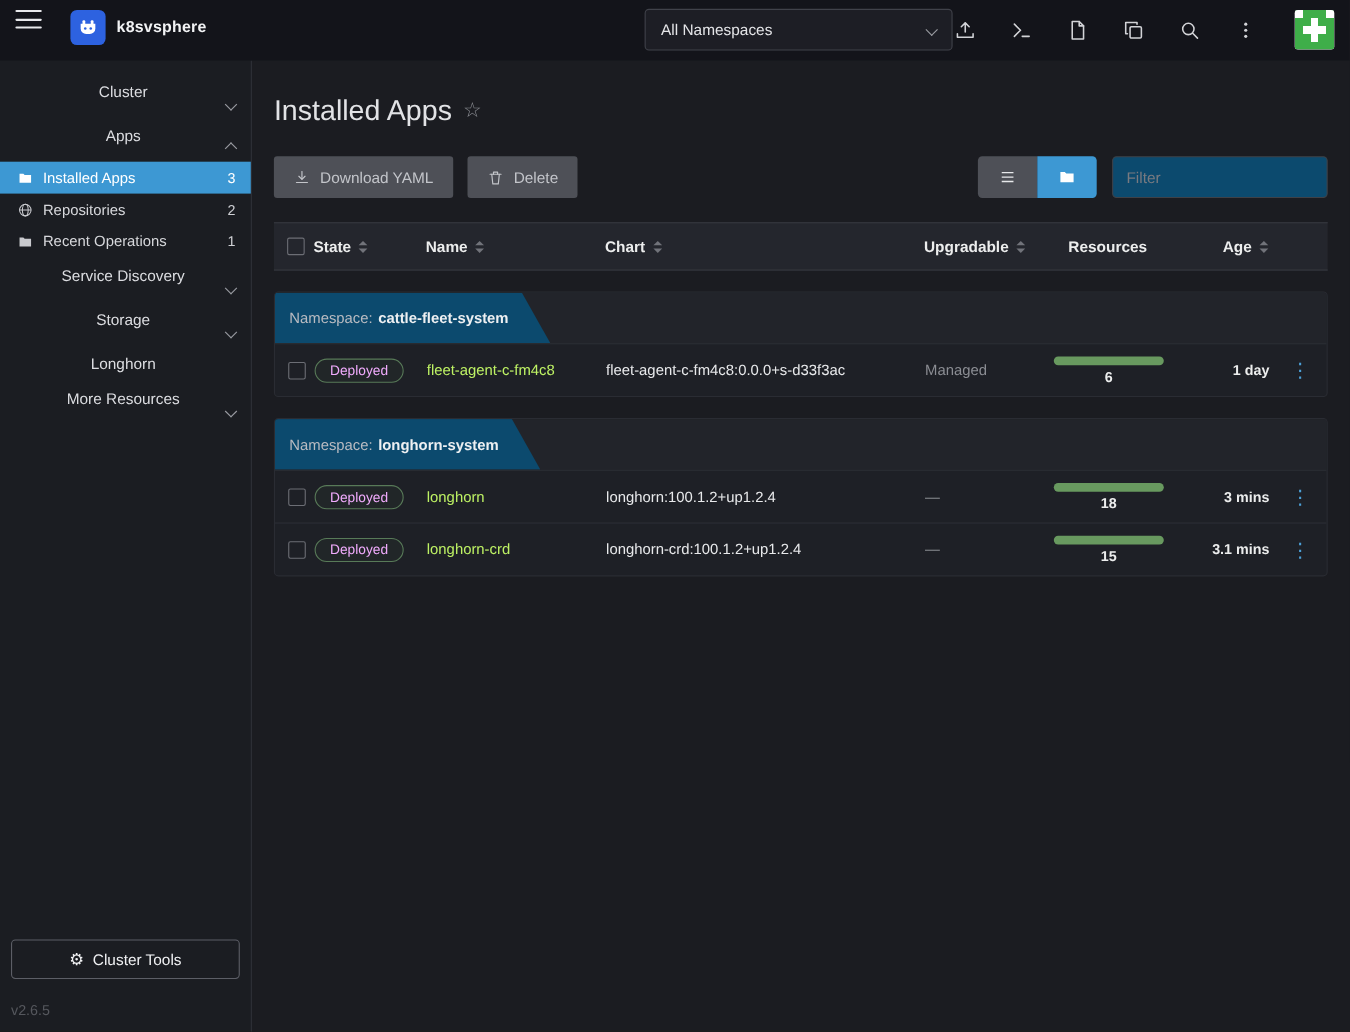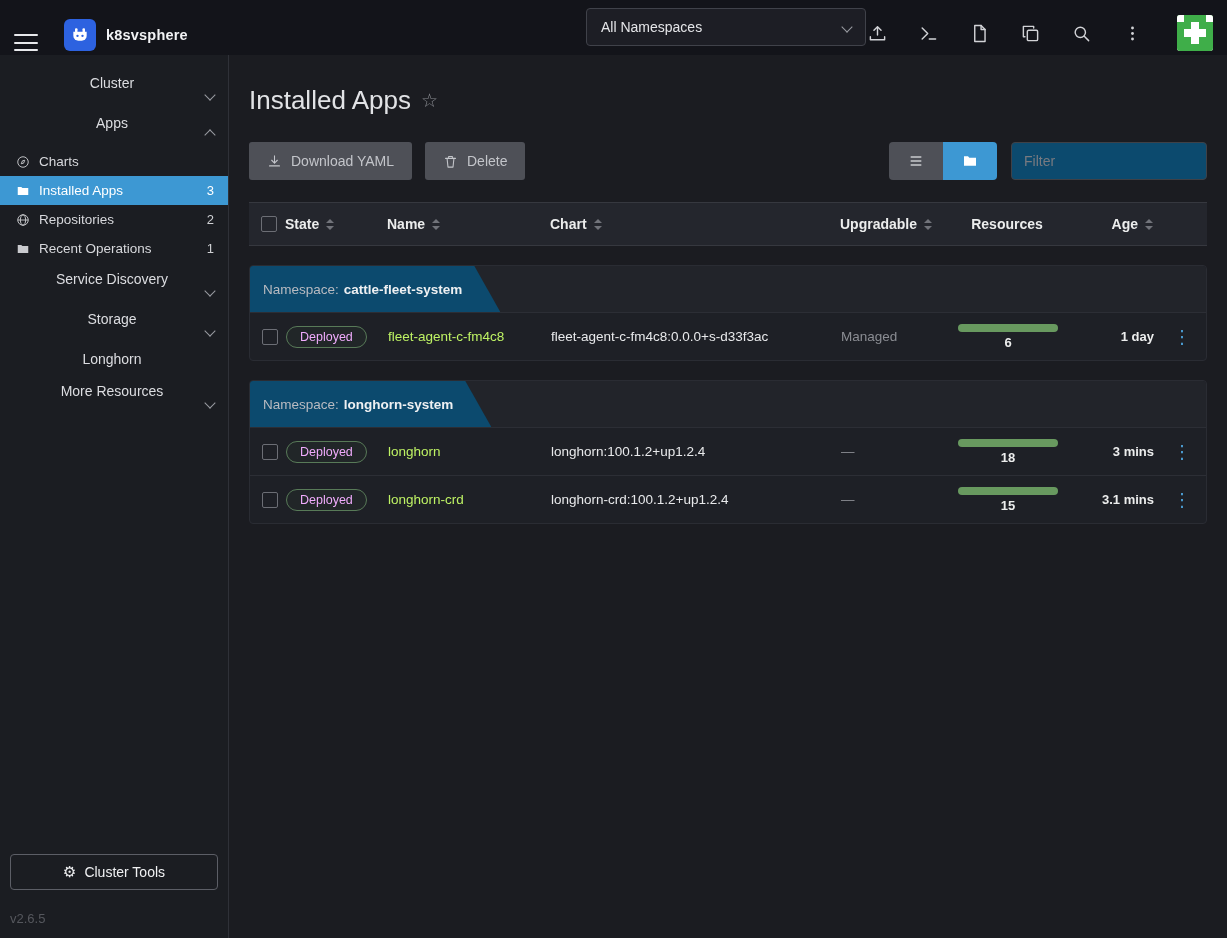--- a/index.html
+++ b/index.html
@@ -3,22 +3,22 @@
 <meta charset="utf-8">
 <style>
   * { margin:0; padding:0; box-sizing:border-box; }
   html,body { width:1227px; height:938px; overflow:hidden; }
   body {
     font-family:"Liberation Sans","DejaVu Sans",sans-serif;
     background:#1b1c21; color:#dcdde1; font-size:14px;
   }
   
   .topbar {
-    height:55px; background:#13141a; display:flex; align-items:flex-end;
-    padding:4px 14px; position:relative; z-index:5;
+    height:55px; background:#13141a; display:flex; align-items:flex-start;
+    padding:9px 14px; position:relative; z-index:5;
   }
   .hamburger { width:24px; height:17px; display:flex; flex-direction:column; justify-content:space-between; cursor:pointer; margin-right:26px;}
   .hamburger span { display:block; height:2px; background:#e8e9ec; border-radius:1px; }
   .brand { display:flex; align-items:center; gap:10px; }
   .brand-logo { width:32px; height:32px; border-radius:6px; background:#2d62e0; display:flex; align-items:center; justify-content:center; }
   .brand-name { font-weight:bold; font-size:14.5px; color:#f2f3f5; letter-spacing:.2px; }
   .ns-select {
     position:absolute; left:586px; top:8px; width:280px; height:38px;
     background:#1d1e25; border:1px solid #40424a; border-radius:4px;
     display:flex; align-items:center; padding:0 14px; color:#e4e5e8; cursor:pointer;
@@ -181,29 +181,20 @@
   <div class="sidebar">
     <div class="nav-item">
       <span>Cluster</span>
       <span class="chev"></span>
     </div>
     <div class="nav-item">
       <span>Apps</span>
       <span class="chev up"></span>
     </div>
 
-    <div class="nav-child">
-      <span class="cicon">
-        <svg viewBox="0 0 24 24">
-            <circle cx="12" cy="12" r="9"></circle>
-            <path d="M15 9l-2 5-4 1 2-5z"></path>
-          </svg>
-      </span>
-      <span>Charts</span>
-    </div>
     <div class="nav-child active">
       <span class="cicon">
         <svg viewBox="0 0 24 24" style="fill:currentColor;stroke:none">
             <path d="M3 5h6l2 2h10v12H3z"></path>
           </svg>
       </span>
       <span>Installed Apps</span>
       <span class="count">3</span>
     </div>
     <div class="nav-child">

